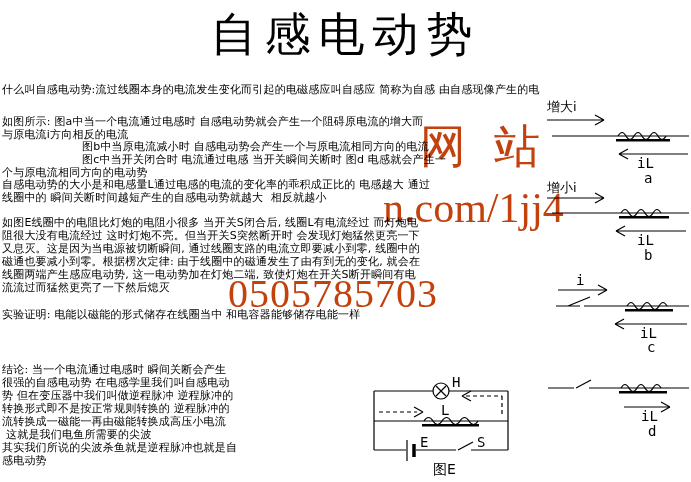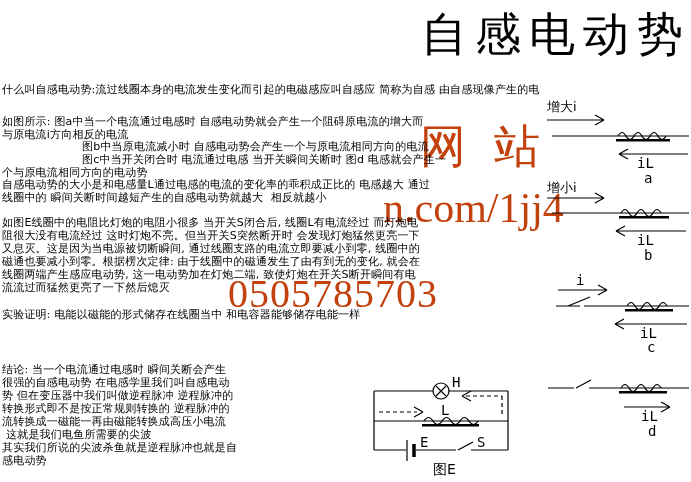--- a/index.html
+++ b/index.html
@@ -1,21 +1,21 @@
 <!DOCTYPE html>
 <html><head>
 <meta charset="utf-8">
 <style>
   html,body{margin:0;padding:0;background:#888;}
   .page{
     position:relative;width:691px;height:482px;background:#ffffff;
     overflow:hidden;font-family:"DejaVu Sans",sans-serif;color:#000;
   }
   .title{
-    position:absolute;top:4px;left:0;width:100%;text-align:right;
+    position:absolute;top:4px;left:0;width:100%;text-align:center;
     font-family:"DejaVu Serif",serif;font-size:46px;letter-spacing:8px;
     z-index:2;white-space:pre;
   }
   .line{
     position:absolute;font-size:11px;letter-spacing:0.2px;line-height:13px;
     white-space:pre;z-index:2;
   }
   .wm{
     position:absolute;color:#c2410c;z-index:0;white-space:pre;
     font-family:Liberation Serif, serif;

